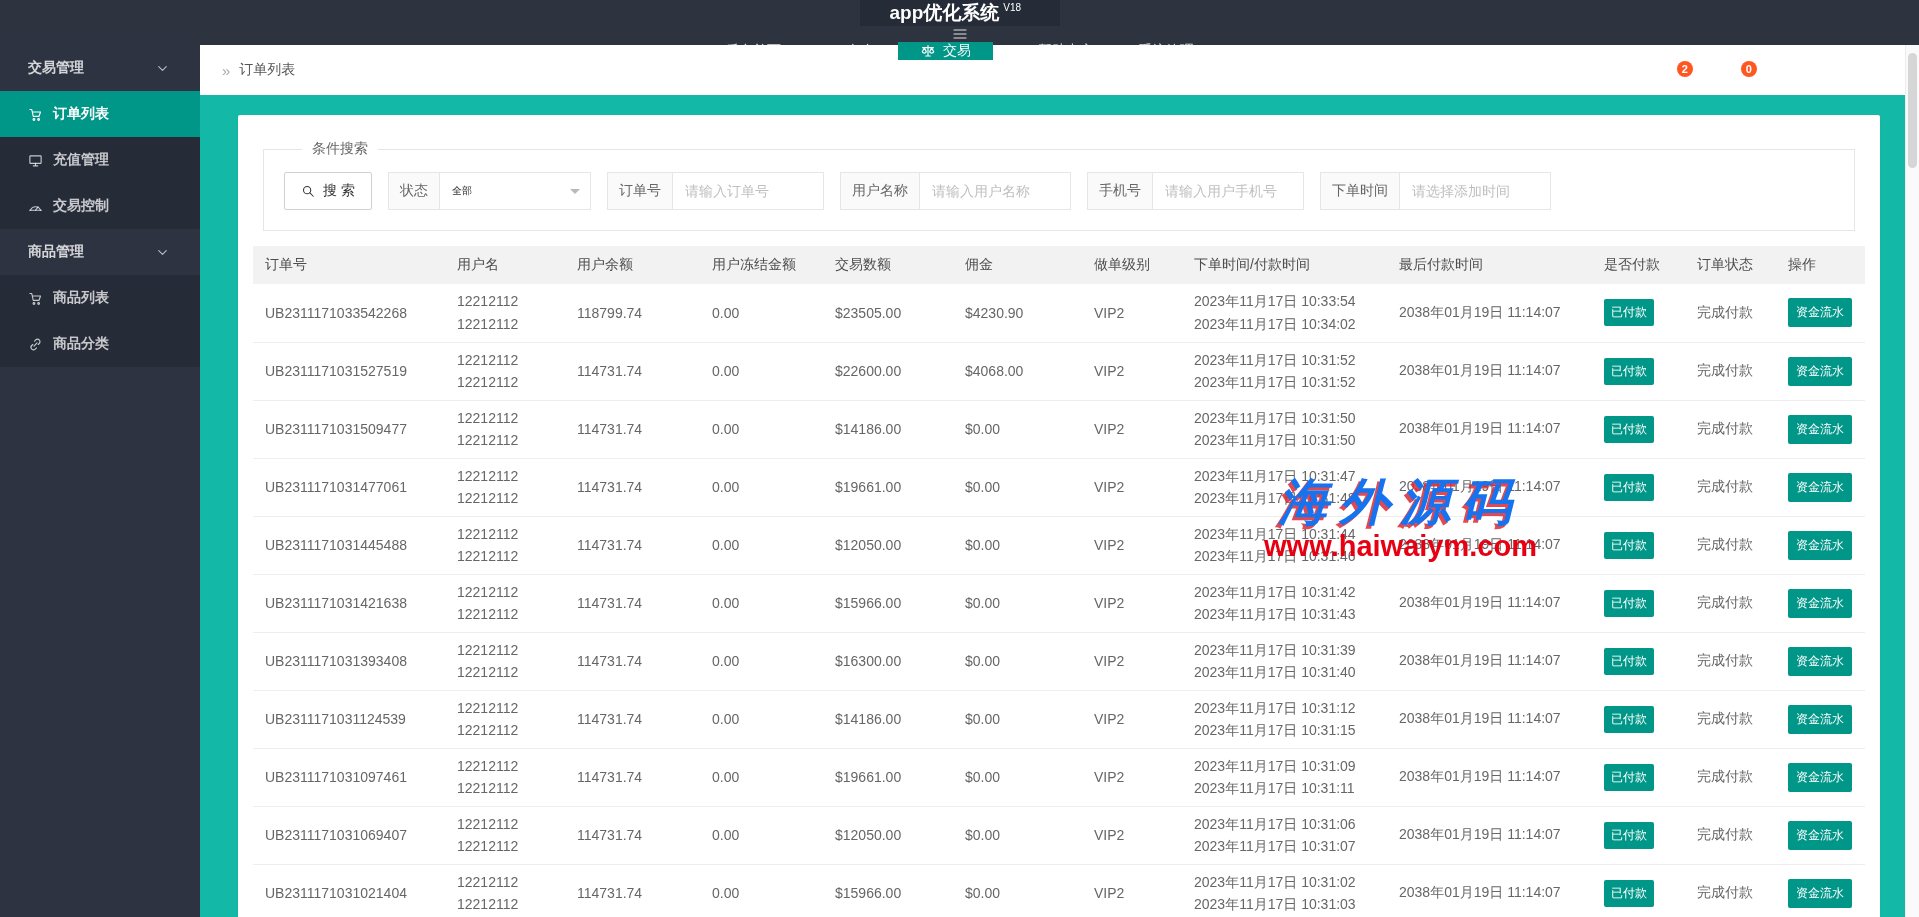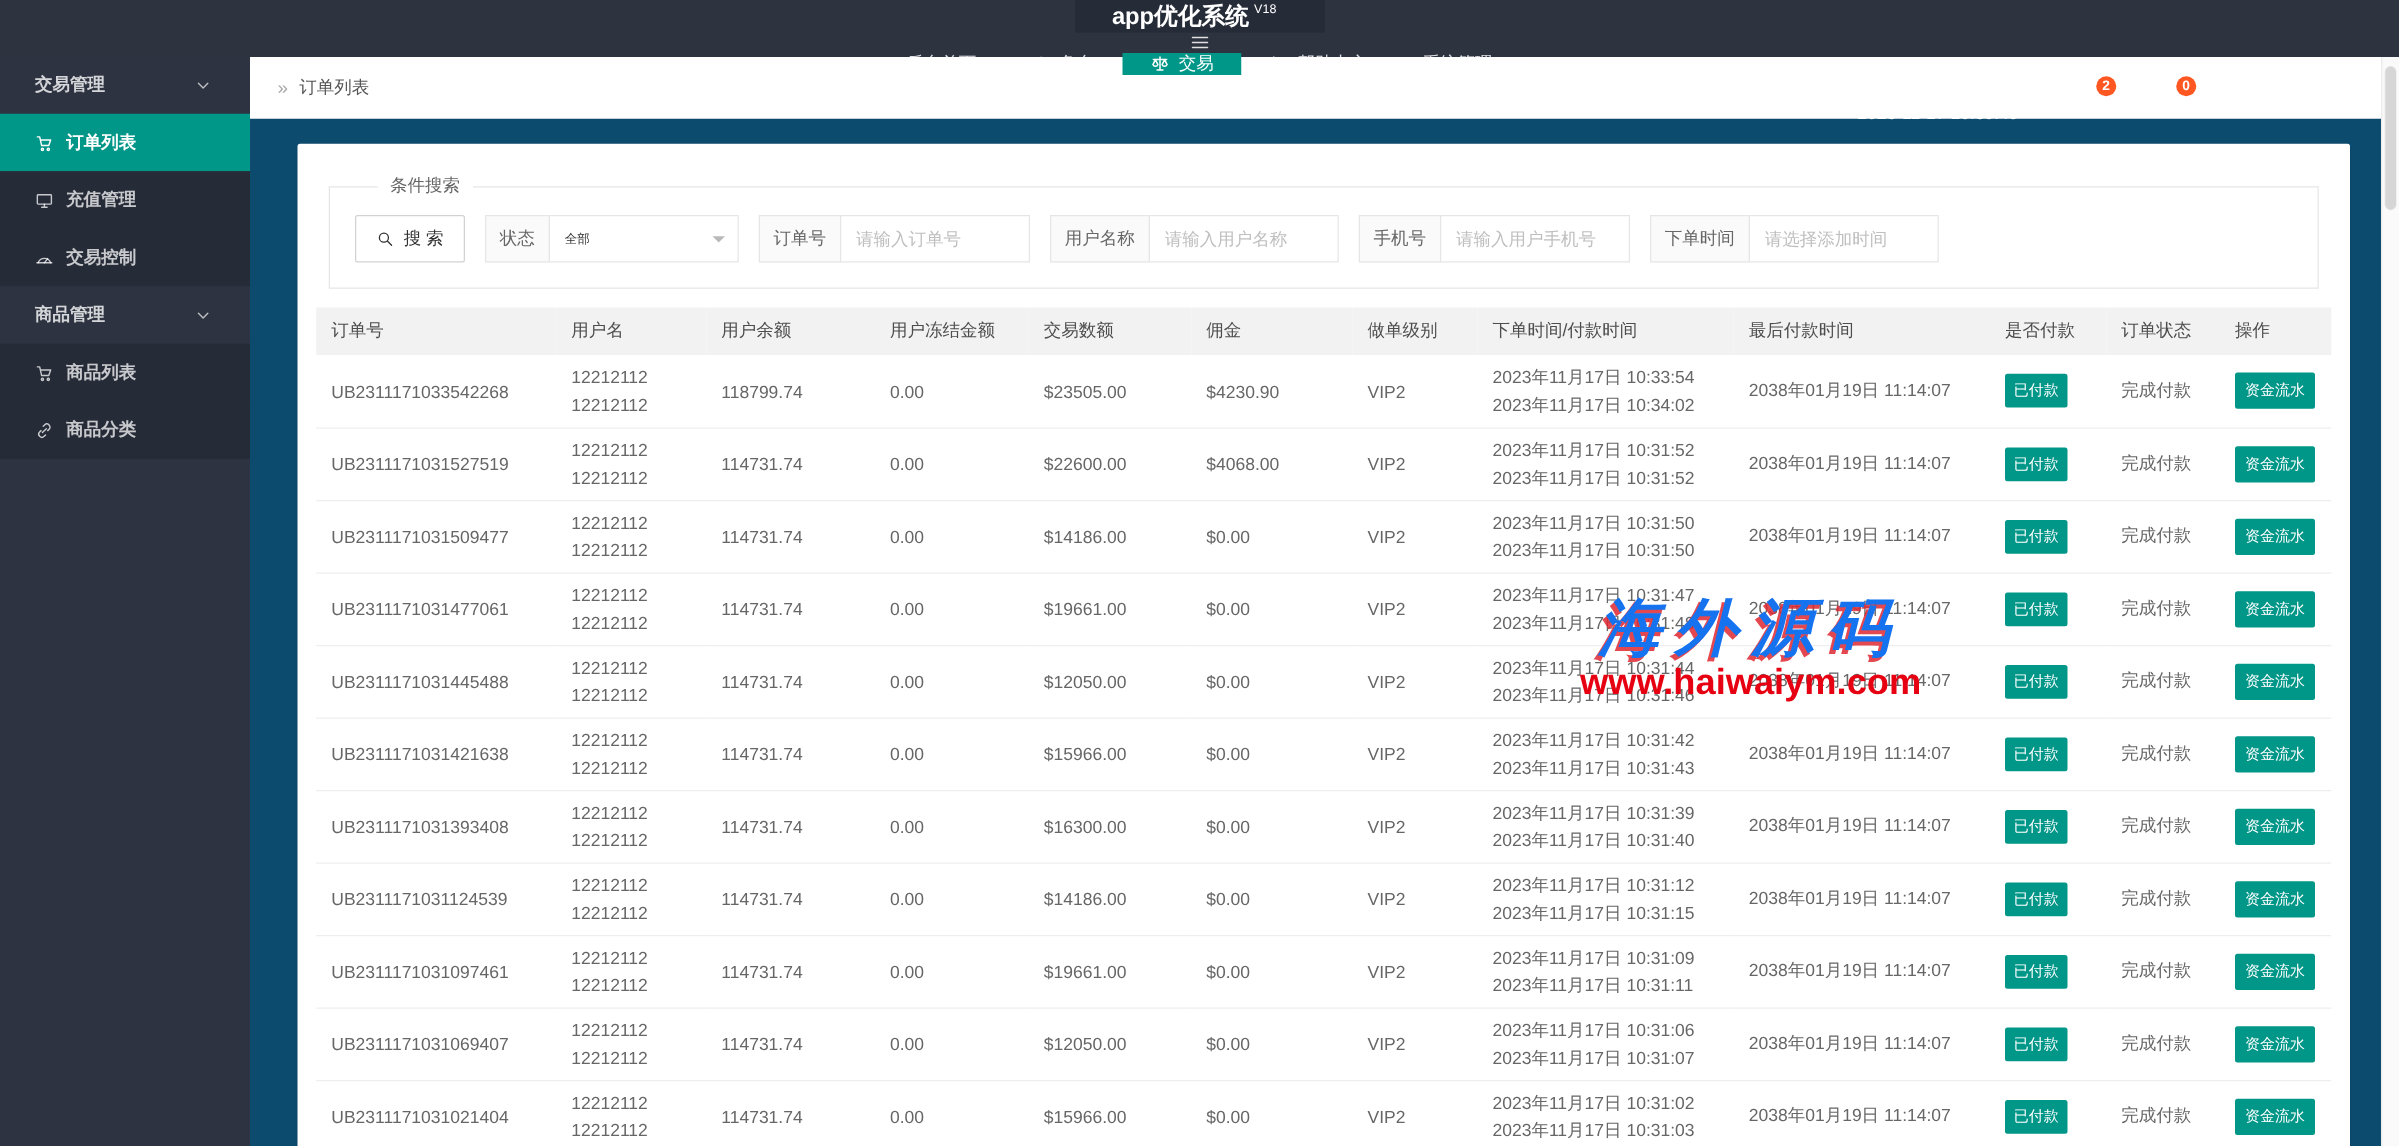--- a/index.html
+++ b/index.html
@@ -37,21 +37,21 @@
   .side-row.group { background:#2d3340; color:rgba(255,255,255,.8); }
   .side-row.active { background:#009688; color:#fff; }
   .side-row svg.ic { margin-right:10px; width:15px; height:15px; }
   .side-row .chev { margin-left:auto; width:14px; height:14px; opacity:.85; }
 
   
   .main { position:absolute; top:45px; left:200px; right:0; bottom:0; overflow:hidden; }
   .crumbbar { height:50px; background:#fff; display:flex; align-items:center;
     padding-left:22px; font-size:14px; color:#555; }
   .crumb-icon::before { content:"»"; color:#a9a9a9; margin-right:9px; font-size:15px; }
-  .content { position:absolute; top:50px; left:0; right:0; bottom:0; background:#0c4a6e;
+  .content { position:absolute; top:50px; left:0; right:0; bottom:0; background:#14b8a6;
     padding:20px 39px 0 38px; overflow:hidden; }
   .card { background:#fff; border-radius:2px; box-shadow:0 1px 2px rgba(0,0,0,.06);
     padding:15px; height:110%; position:relative; }
 
   
   fieldset.search-set { border:1px solid #e6e6e6; margin:10px 10px 0; padding:8px 20px 20px; }
   fieldset.search-set legend { color:#666; font-size:14px; padding:0 10px; margin-left:18px; }
   .filters { display:flex; gap:16px; margin-top:6px; }
   .filter-group { display:flex; align-items:stretch; height:38px; }
   .filter-label { background:#fafafa; border:1px solid #e6e6e6; font-size:14px; color:#666;

